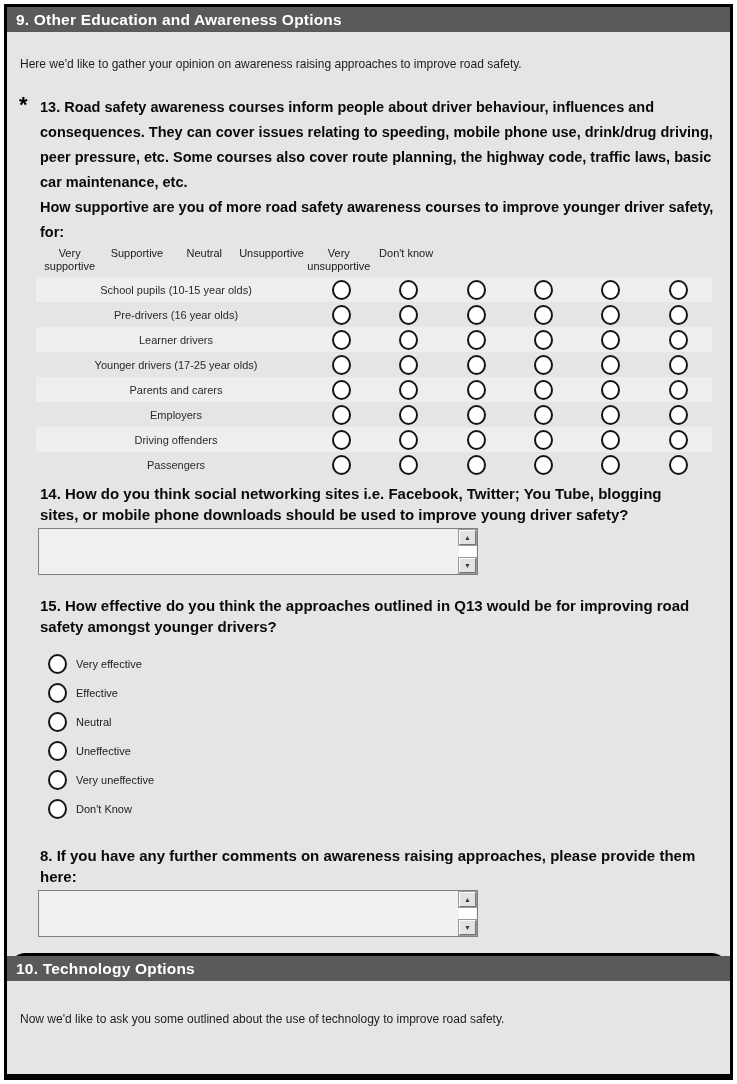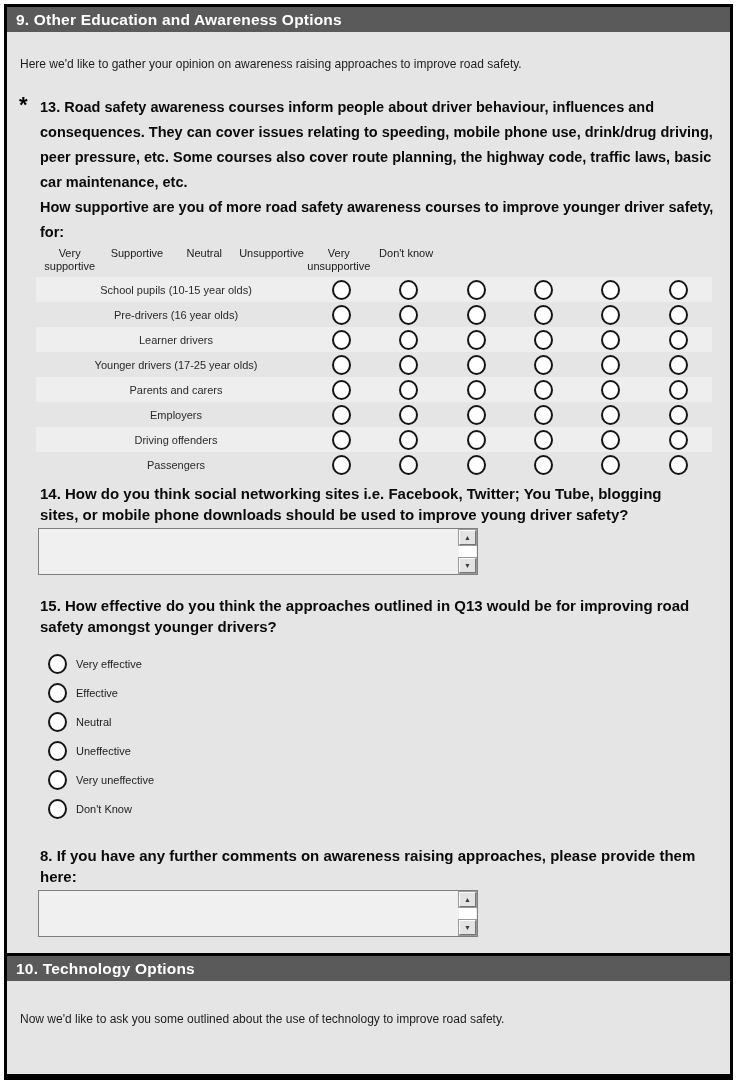--- a/index.html
+++ b/index.html
@@ -23,21 +23,21 @@
     background: #5a5a5a;
     color: #fff;
     font-weight: bold;
     font-size: 15.5px;
     line-height: 25px;
     padding-left: 9px;
     letter-spacing: 0.2px;
   }
   .sec-content { padding: 9px 6px; }
   .sec9-body { flex: 0 0 auto; }
-  .sec10 { flex: 1 1 auto; border-top: 3px solid #000; display: flex; flex-direction: column; }
+  .sec10 { flex: 1 1 auto; border-top: 3px solid #000; display: flex; flex-direction: column; border-radius: 19px; }
   .intro-text {
     margin: 16px 0 0 7px;
     font-size: 12px;
     color: #1c1c1c;
   }
   
   .q13-block {
     position: relative;
     margin-top: 24px;
     padding-left: 27px;

